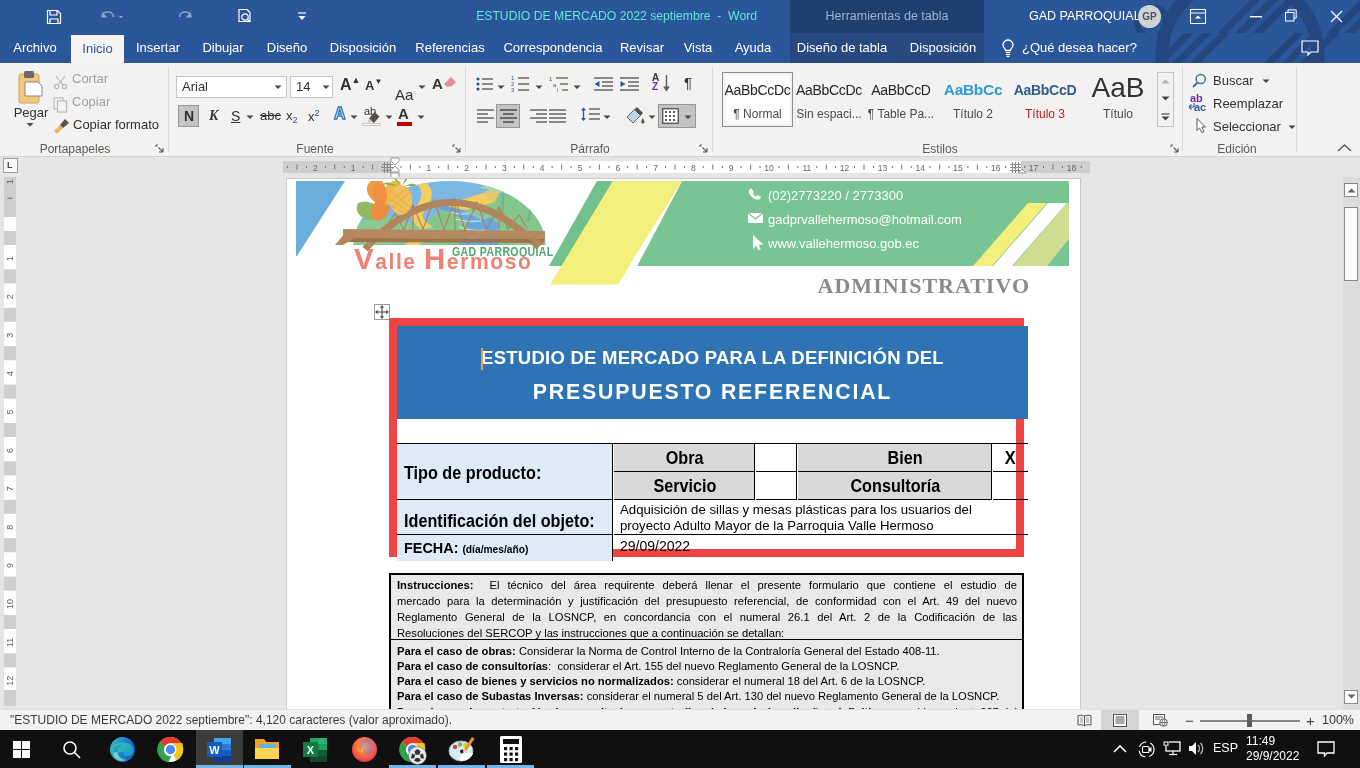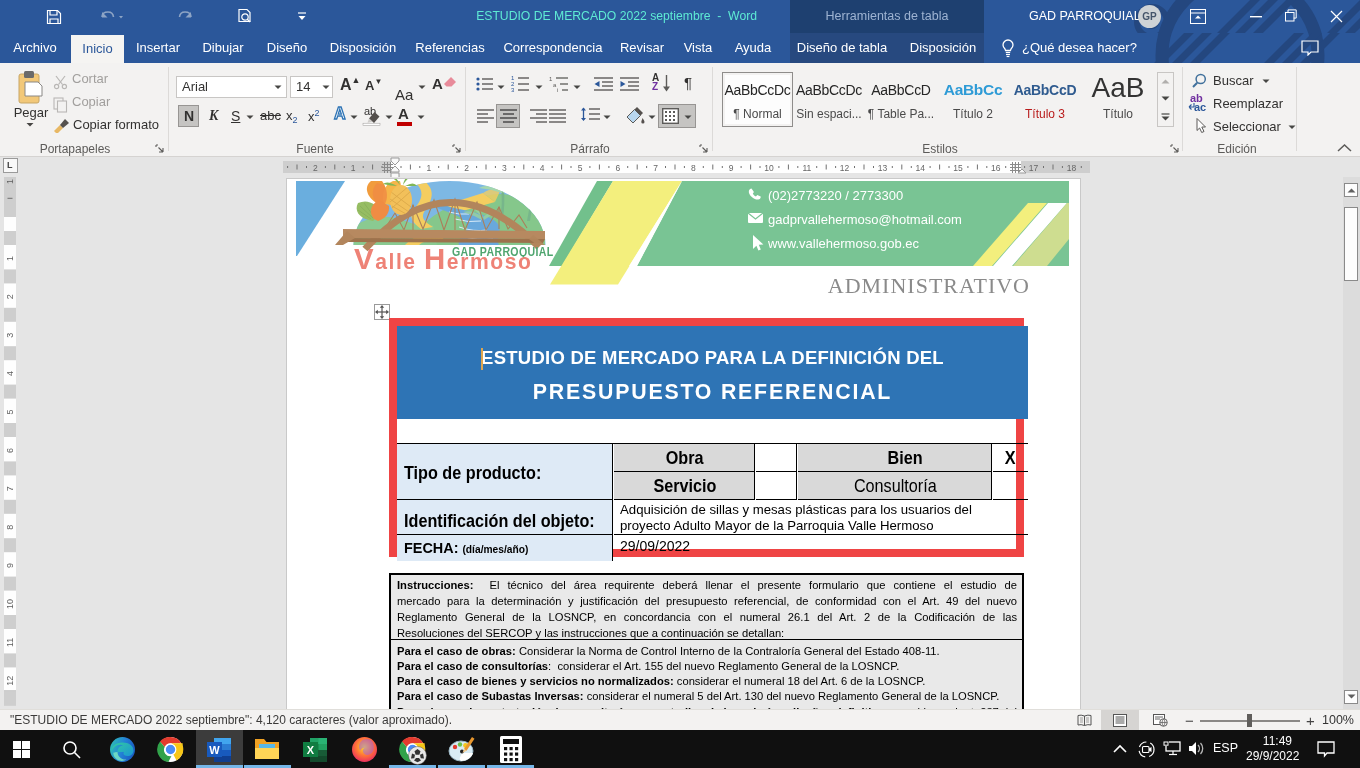--- a/index.html
+++ b/index.html
@@ -726,21 +726,21 @@
         </g>
       </svg>
       <div class="abs" style="left:770px;top:0"></div>
       <div class="abs" style="left:481px;top:9px;color:#fff;font-size:13px">(02)2773220 / 2773300</div>
       <div class="abs" style="left:481px;top:33px;color:#fff;font-size:13px">gadprvallehermoso@hotmail.com</div>
       <div class="abs" style="left:481px;top:57px;color:#fff;font-size:13px">www.vallehermoso.gob.ec</div>
 
       <div class="abs" style="left:165px;top:66px;font-size:12px;font-weight:bold;color:#4fa56f;letter-spacing:.4px;transform:scaleX(.88);transform-origin:left;white-space:nowrap">GAD PARROQUIAL</div>
       <div class="abs" style="left:67px;top:63px;color:#ee8276;font-size:21.5px;font-weight:bold;letter-spacing:1.6px;white-space:nowrap;transform:scaleX(.98);transform-origin:left"><span style="font-size:30px">V</span>alle <span style="font-size:30px">H</span>ermoso</div>
 
-      <div class="abs" style="right:50px;top:94px;font-family:'Liberation Serif',serif;font-weight:normal;font-size:22px;color:#8a8a8a;letter-spacing:1px">ADMINISTRATIVO</div>
+      <div class="abs" style="right:50px;top:94px;font-family:'Liberation Serif',serif;font-weight:bold;font-size:22px;color:#8a8a8a;letter-spacing:1px">ADMINISTRATIVO</div>
 
       <svg class="abs" style="left:87px;top:125px" width="16" height="16" viewBox="0 0 16 16">
         <rect x="0.5" y="0.5" width="15" height="15" fill="#fff" stroke="#9a9a9a"></rect>
         <g stroke="#555" stroke-width="1.2">
           <line x1="8" y1="3" x2="8" y2="13"></line>
           <line x1="3" y1="8" x2="13" y2="8"></line>
         </g>
         <g fill="#555">
           <path d="M8 1l-2.2 2.8h4.4z"></path>
           <path d="M8 15l-2.2-2.8h4.4z"></path>
@@ -763,21 +763,21 @@
         <div class="abs" style="left:217px;top:118px;width:141px;height:27px;text-align:center;line-height:27px;font-weight:bold;font-size:18.5px"><span style="display:inline-block;transform:scaleX(.875)">Obra</span></div>
         <div class="abs" style="left:359px;top:118px;width:41px;height:28px;border-right:1px solid #000;border-bottom:1px solid #000"></div>
         <div class="abs" style="left:401px;top:118px;width:194px;height:28px;background:#d9d9d9;border-right:1px solid #000;border-bottom:1px solid #000"></div>
         <div class="abs" style="left:401px;top:118px;width:214px;height:27px;text-align:center;line-height:27px;font-weight:bold;font-size:18.5px"><span style="display:inline-block;transform:scaleX(.875)">Bien</span></div>
         <div class="abs" style="left:596px;top:118px;width:35px;height:28px;border-bottom:1px solid #000"></div>
         <div class="abs" style="left:596px;top:118px;width:35px;height:27px;text-align:center;line-height:27px;font-weight:bold;font-size:18.5px"><span style="display:inline-block;transform:scaleX(.875)">X</span></div>
         <div class="abs" style="left:217px;top:146px;width:141px;height:28px;background:#d9d9d9;border-right:1px solid #000;border-bottom:1px solid #000"></div>
         <div class="abs" style="left:217px;top:146px;width:141px;height:27px;text-align:center;line-height:27px;font-weight:bold;font-size:18.5px"><span style="display:inline-block;transform:scaleX(.875)">Servicio</span></div>
         <div class="abs" style="left:359px;top:146px;width:41px;height:28px;border-right:1px solid #000;border-bottom:1px solid #000"></div>
         <div class="abs" style="left:401px;top:146px;width:194px;height:28px;background:#d9d9d9;border-right:1px solid #000;border-bottom:1px solid #000"></div>
-        <div class="abs" style="left:401px;top:146px;width:194px;height:27px;text-align:center;line-height:27px;font-weight:normal;font-size:18.5px"><span style="display:inline-block;transform:scaleX(.875)">Consultoría</span></div>
+        <div class="abs" style="left:401px;top:146px;width:194px;height:27px;text-align:center;line-height:27px;font-weight:bold;font-size:18.5px"><span style="display:inline-block;transform:scaleX(.875)">Consultoría</span></div>
         <div class="abs" style="left:596px;top:146px;width:35px;height:28px;border-bottom:1px solid #000"></div>
 
         <div class="abs" style="left:0;top:174px;width:216px;height:35px;background:#deeaf6;border-right:1px solid #000;border-bottom:1px solid #000"></div>
         <div class="abs" style="left:7px;top:184px;font-weight:bold;font-size:18.5px;transform:scaleX(.875);transform-origin:left;white-space:nowrap">Identificación del objeto:</div>
         <div class="abs" style="left:217px;top:174px;width:414px;height:35px;border-bottom:1px solid #000"></div>
         <div class="abs" style="left:223px;top:176px;font-size:13.2px;line-height:15.5px;width:405px">Adquisición de sillas y mesas plásticas para los usuarios del proyecto Adulto Mayor de la Parroquia Valle Hermoso</div>
 
         <div class="abs" style="left:0;top:209px;width:216px;height:26px;background:#deeaf6;border-right:1px solid #000"></div>
         <div class="abs" style="left:7px;top:213px;font-weight:bold;font-size:15.5px;white-space:nowrap;transform:scaleX(.93);transform-origin:left">FECHA: <span style="font-size:11px">(día/mes/año)</span></div>
         <div class="abs" style="left:223px;top:212px;font-size:14px">29/09/2022</div>
@@ -990,17 +990,17 @@
       <line x1="10" y1="10" x2="10" y2="13" stroke="#fff" stroke-width="1.2"></line>
       <line x1="6" y1="13.5" x2="14" y2="13.5" stroke="#fff" stroke-width="1.2"></line>
       <rect x="0" y="0" width="6" height="5" fill="#101010"></rect>
       <rect x="1" y="1" width="4" height="3.2" fill="none" stroke="#fff" stroke-width="1"></rect>
     </svg>
     <svg class="abs" style="left:1188px;top:11px" width="17" height="15" viewBox="0 0 17 15">
       <path d="M1 5h3l4-4v13l-4-4H1z" fill="#fff"></path>
       <path d="M10 4a5 5 0 0 1 0 7M12.5 2a8 8 0 0 1 0 11" stroke="#b9b9b9" stroke-width="1.3" fill="none"></path>
     </svg>
     <div class="abs" style="left:1213px;top:11px;color:#fff;font-size:12.5px">ESP</div>
-    <div class="abs" style="left:1246px;top:4px;width:46px;color:#fff;font-size:12px;text-align:right;line-height:15px">11:49<br>29/9/2022</div>
+    <div class="abs" style="left:1246px;top:4px;width:46px;color:#fff;font-size:12px;text-align:left;line-height:15px">11:49<br>29/9/2022</div>
     <svg class="abs" style="left:1317px;top:11px" width="18" height="17" viewBox="0 0 18 17">
       <path d="M1 1h16v11h-7l-2.5 3v-3H1z" fill="none" stroke="#fff" stroke-width="1.3"></path>
     </svg>
   </div>
 
 </body></html>

